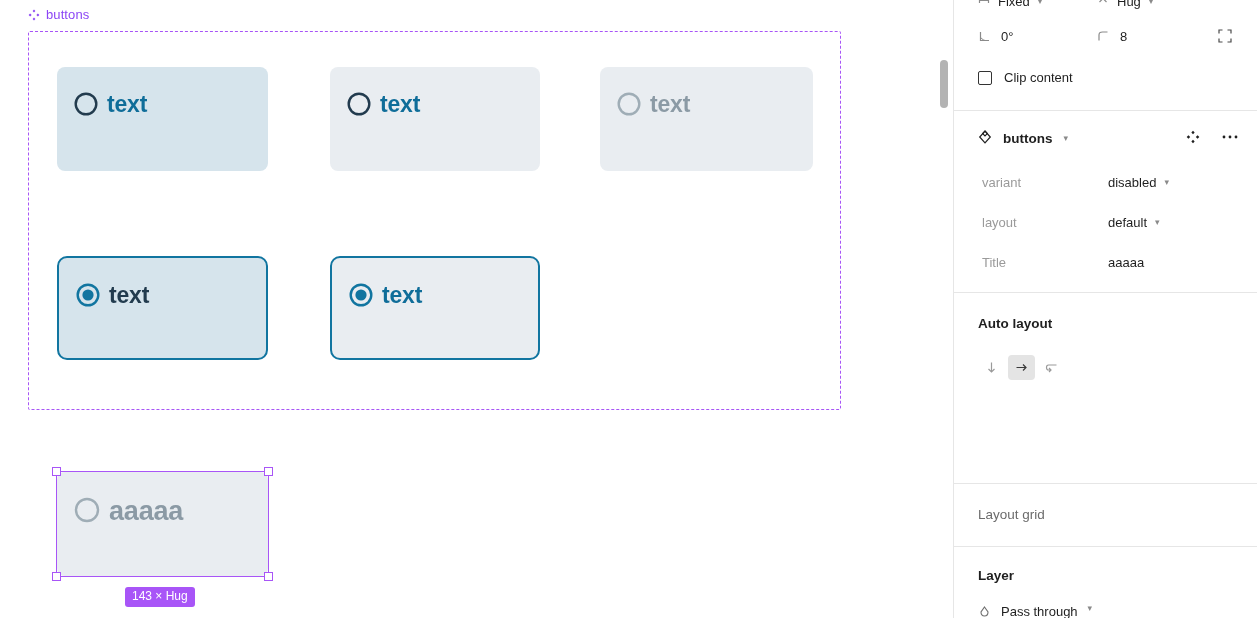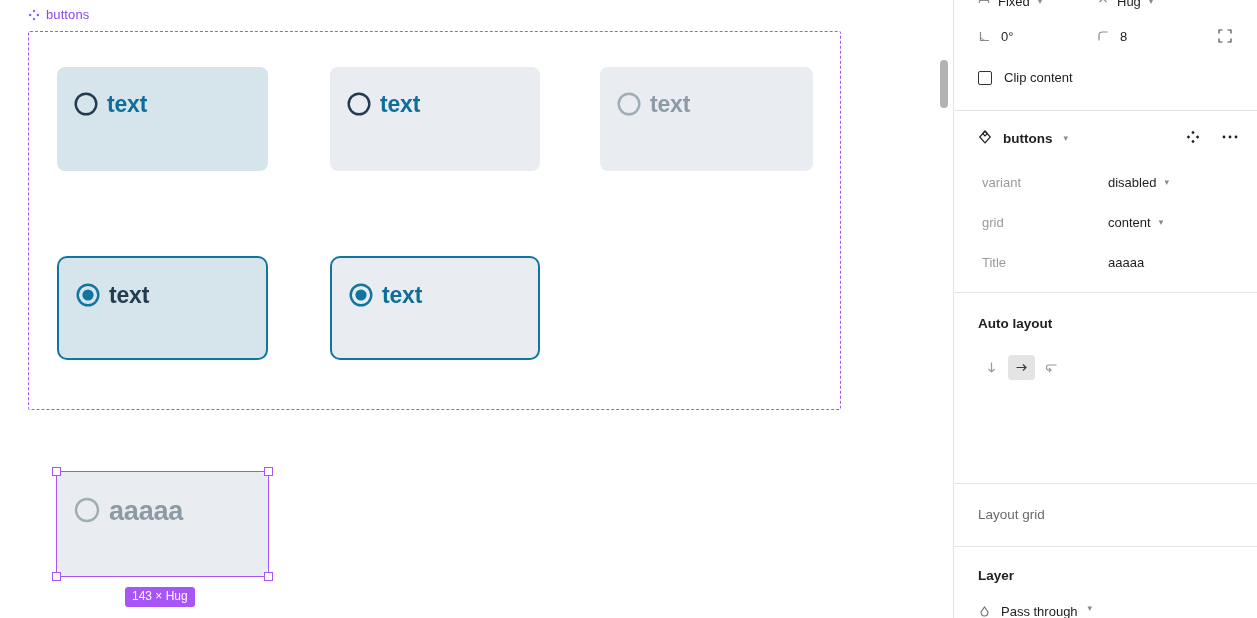--- a/index.html
+++ b/index.html
@@ -365,23 +365,23 @@
 
     <div class="prop-row" id="prop-variant">
       <span class="pname">variant</span>
       <span class="pval">
         <span>disabled</span>
         <span class="chev">▾</span>
       </span>
     </div>
 
     <div class="prop-row" id="prop-state">
-      <span class="pname">grid</span>
+      <span class="pname">layout</span>
       <span class="pval">
-        <span>content</span>
+        <span>default</span>
         <span class="chev">▾</span>
       </span>
     </div>
 
     <div class="prop-row" id="prop-title">
       <span class="pname">Title</span>
       <span class="pval">
         <span>aaaaa</span>
       </span>
     </div>

